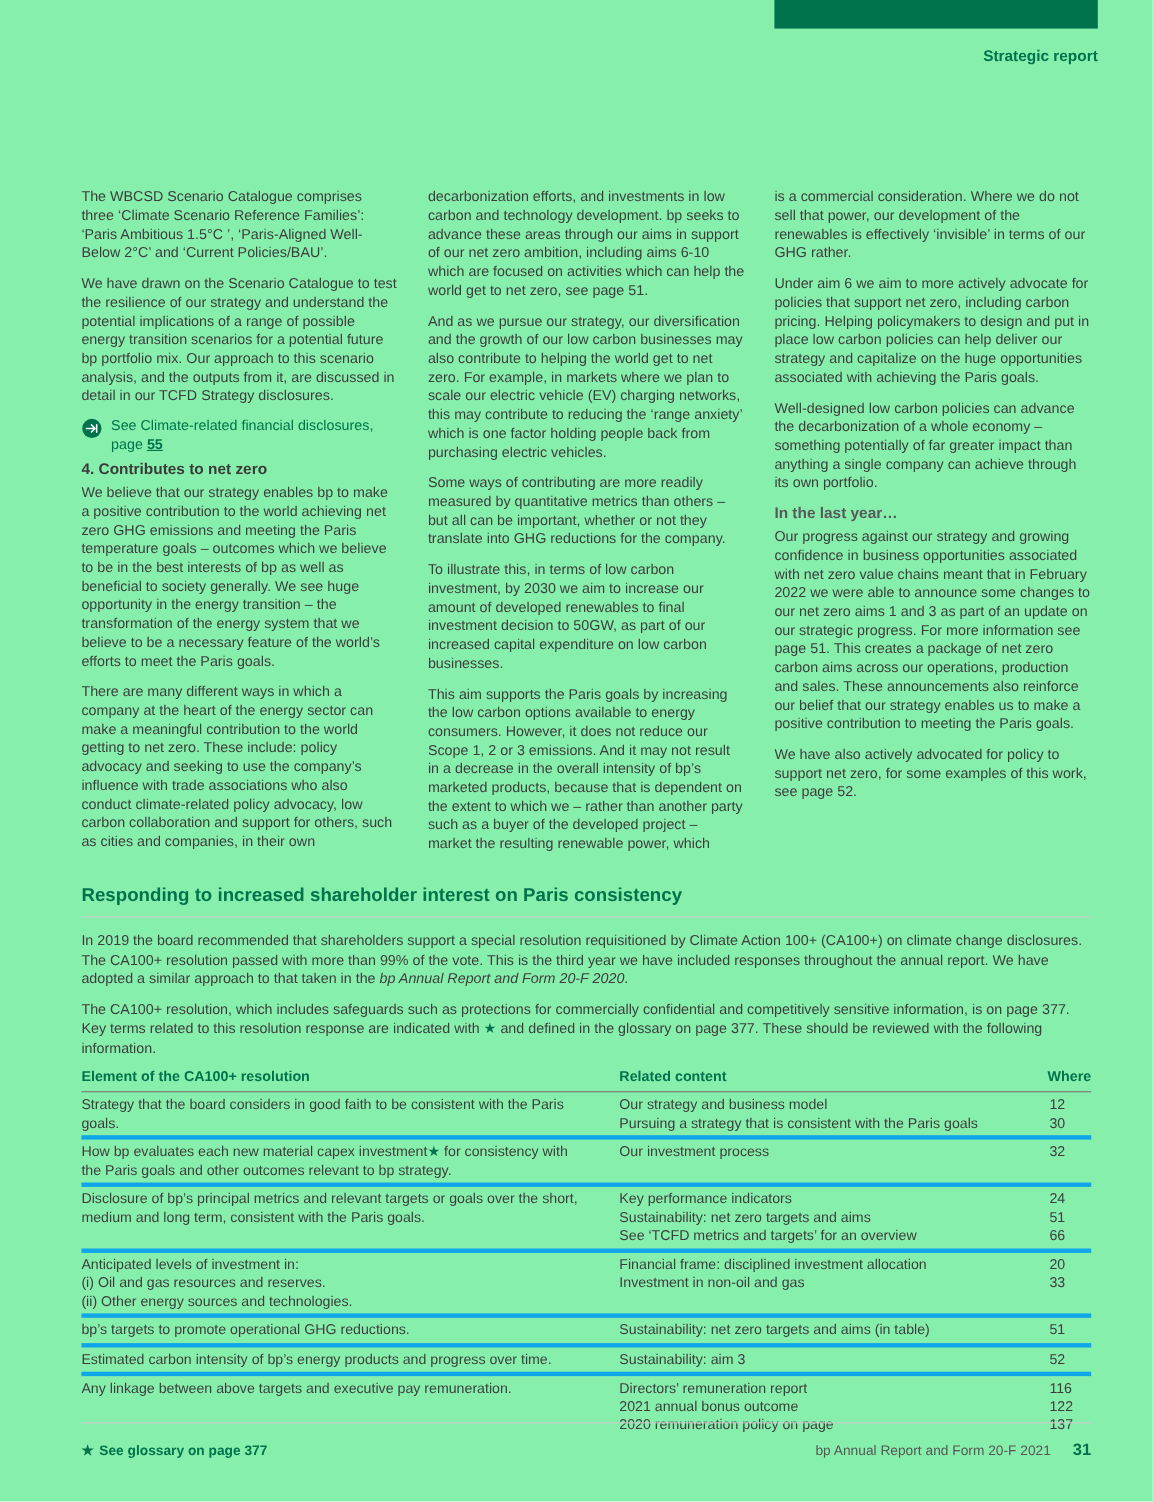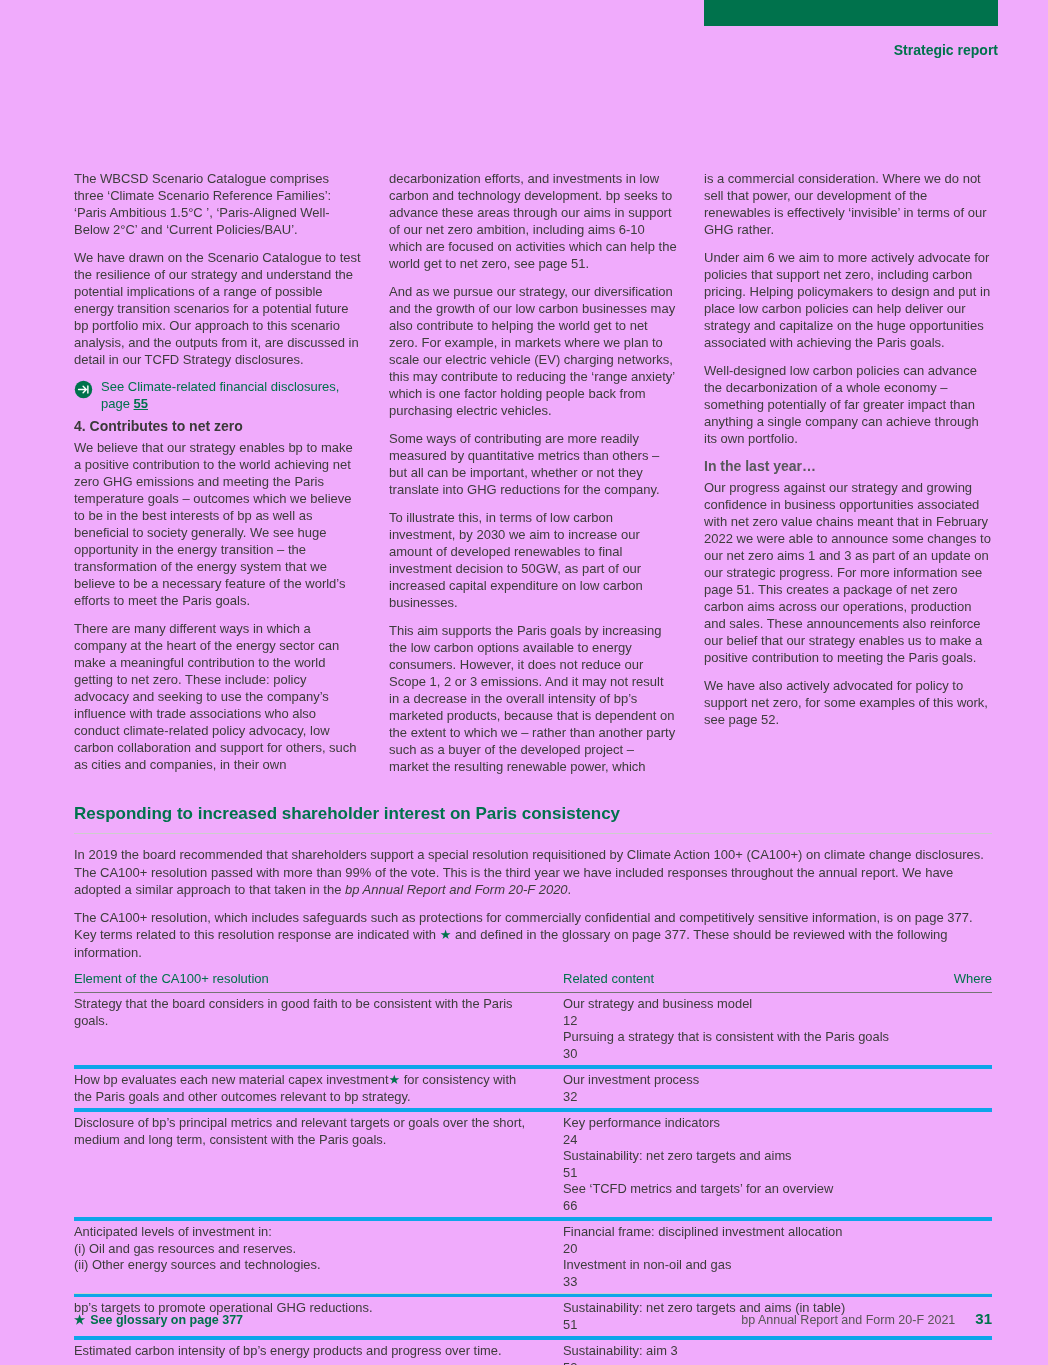--- a/index.html
+++ b/index.html
@@ -5,21 +5,21 @@
   :root{
     --green:#00724c;
     --text:#3d3d3c;
     --muted:#575756;
     --rule-light:#cdcdcc;
     --rule-dark:#757574;
   }
   *{box-sizing:border-box;}
   html,body{margin:0;padding:0;background:#ffffff;}
   .page{
-    position:relative;width:1048px;height:1365px;background:#f0abfc;
+    position:relative;width:1048px;height:1365px;background:#86efac;
     font-family:"Liberation Sans", sans-serif;color:var(--text);overflow:hidden;
   }
   .top-tab{position:absolute;top:0;left:704px;width:294px;height:26px;background:var(--green);}
   .section-label{position:absolute;top:42px;right:50px;color:var(--green);font-weight:700;font-size:14px;}
 
   .content{position:absolute;left:74px;top:170px;width:918px;}
   .cols{display:grid;grid-template-columns:1fr 1fr 1fr;column-gap:27px;}
   .para{margin:0 0 11px 0;font-size:13px;line-height:17px;}
   .para.last{margin-bottom:0;}
   .col-heading{font-size:14px;font-weight:700;color:#3a3a39;margin:6px 0 4px 0;line-height:17px;}
@@ -32,27 +32,27 @@
 
   .bottom{position:absolute;left:74px;top:804px;width:918px;}
   .section-title{font-size:17px;font-weight:700;color:var(--green);margin:0 0 9px 0;line-height:20px;}
   .rule{height:1px;background:var(--rule-light);margin:0 0 12px 0;}
   .intro-p{margin:0 0 10px 0;font-size:13px;line-height:17.5px;}
   .italic{font-style:italic;}
   .star{color:var(--green);}
 
   .res-table{margin-top:6px;font-size:12.9px;}
   .thead{display:grid;grid-template-columns:489px 1fr;padding-bottom:5px;border-bottom:1px solid var(--rule-dark);
-         color:var(--green);font-weight:400;font-size:13px;line-height:16px;}
+         color:var(--green);font-weight:700;font-size:13px;line-height:16px;}
   .thead-right{display:flex;justify-content:space-between;}
   .row{display:grid;grid-template-columns:489px 1fr;padding:3px 0;border-bottom:4px solid #0ea5e9;}
   .row:last-child{border-bottom:none;}
   .el-cell{padding-right:26px;white-space:pre-line;line-height:16.5px;}
   .rel-cell{display:flex;flex-direction:column;}
-  .rel-line{display:flex;justify-content:space-between;line-height:16.5px;flex-direction:column;}
+  .rel-line{display:flex;justify-content:space-between;line-height:16.5px;}
   .rel-text{padding-right:12px;}
   .rel-where{min-width:38px;}
 
   .footer{position:absolute;left:74px;top:1293px;width:918px;border-top:1px solid var(--rule-light);
           padding-top:16px;display:flex;justify-content:space-between;align-items:baseline;font-size:12.5px;}
   .footer-left{color:var(--green);font-weight:700;}
   .footer-left .star{margin-right:5px;}
   .footer-right{display:flex;align-items:baseline;gap:20px;color:var(--muted);}
   .footer-page{color:var(--green);font-weight:700;font-size:15px;}
 </style>

